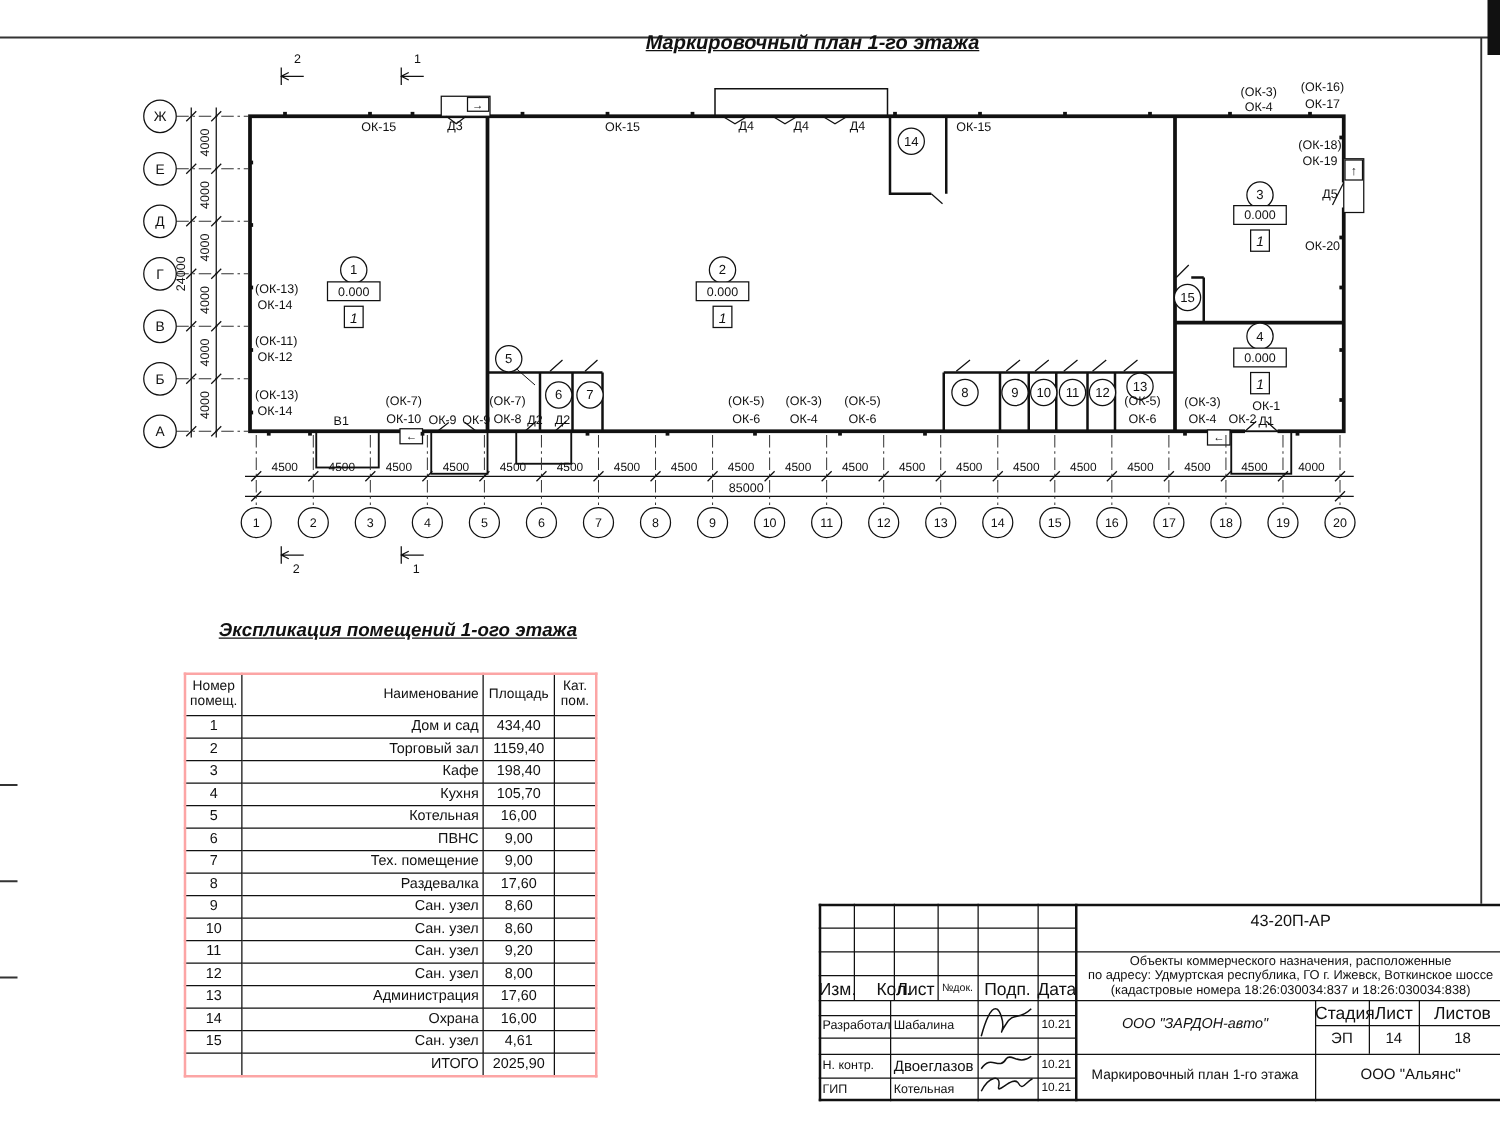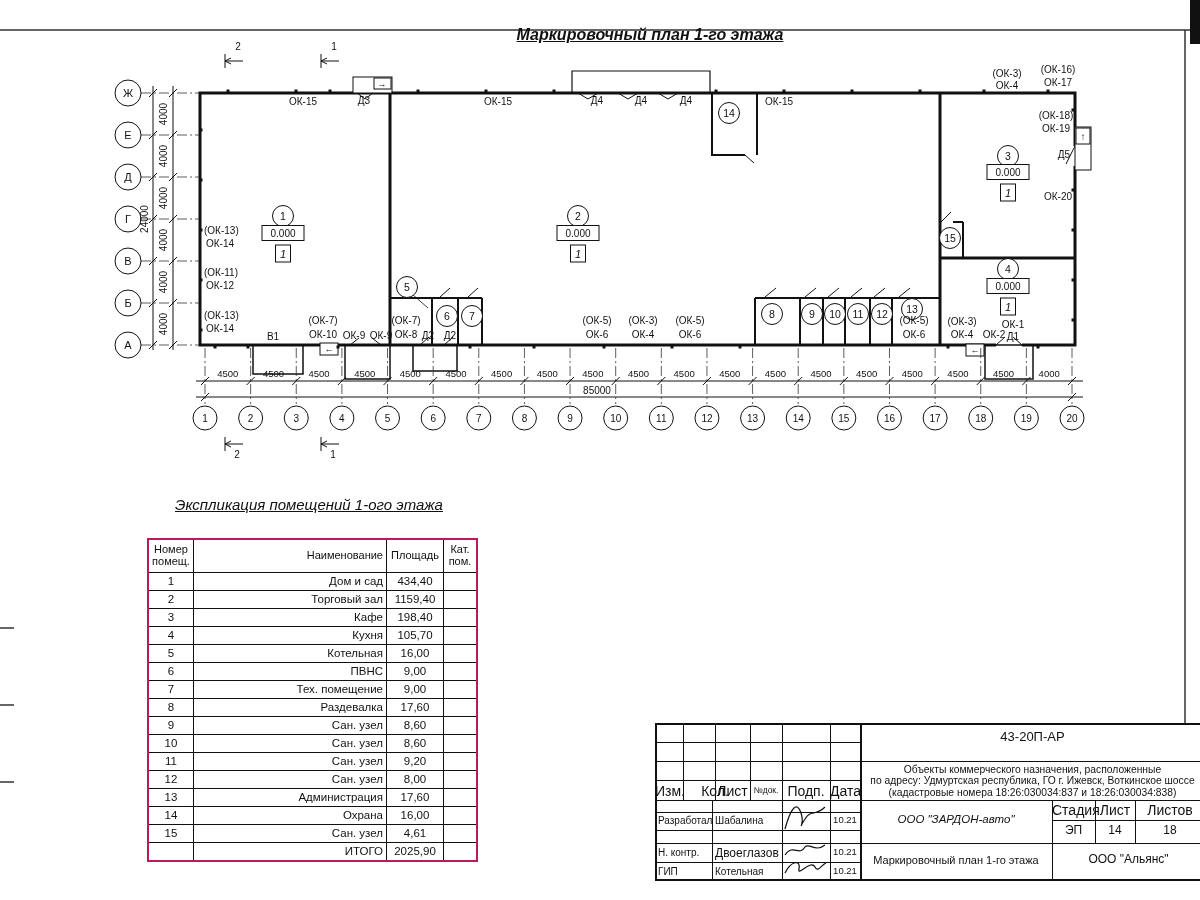--- a/index.html
+++ b/index.html
@@ -3,25 +3,25 @@
 <meta charset="utf-8">
 <style>
   html,body{margin:0;padding:0}
   body{width:1200px;height:900px;background:#fff;position:relative;overflow:hidden;
        font-family:"Liberation Sans",sans-serif;color:#111}
   .abs{position:absolute}
   svg text{font-family:"Liberation Sans",sans-serif;fill:#111}
   #main-title{left:400px;top:26px;width:500px;text-align:center;font-size:16px;
               font-style:italic;font-weight:bold;text-decoration:underline}
   
-  #expl-title{left:175px;top:496px;font-size:15px;font-style:italic;font-weight:normal;
+  #expl-title{left:175px;top:496px;font-size:15px;font-style:italic;font-weight:bold;
               text-decoration:underline}
   #expl-table{left:147px;top:538px;border-collapse:collapse}
   #expl-table th,#expl-table td{border:1px solid #111;line-height:1.05;padding:0 3px}
-  #expl-table{border:2px solid #be185d}
+  #expl-table{border:2px solid #fca5a5}
   #expl-table th{font-weight:normal;font-size:11px;height:32px}
   #expl-table td{font-size:11.5px;height:17px}
   .c-num{width:38px;text-align:center}
   .c-name{width:186px;text-align:right}
   .c-area{width:50px;text-align:center}
   .c-cat{width:26px}
   .total-name{text-align:right}
   
   #titleblock{left:655px;top:723px;width:550px;height:158px}
   .tbline{position:absolute;background:#111}

